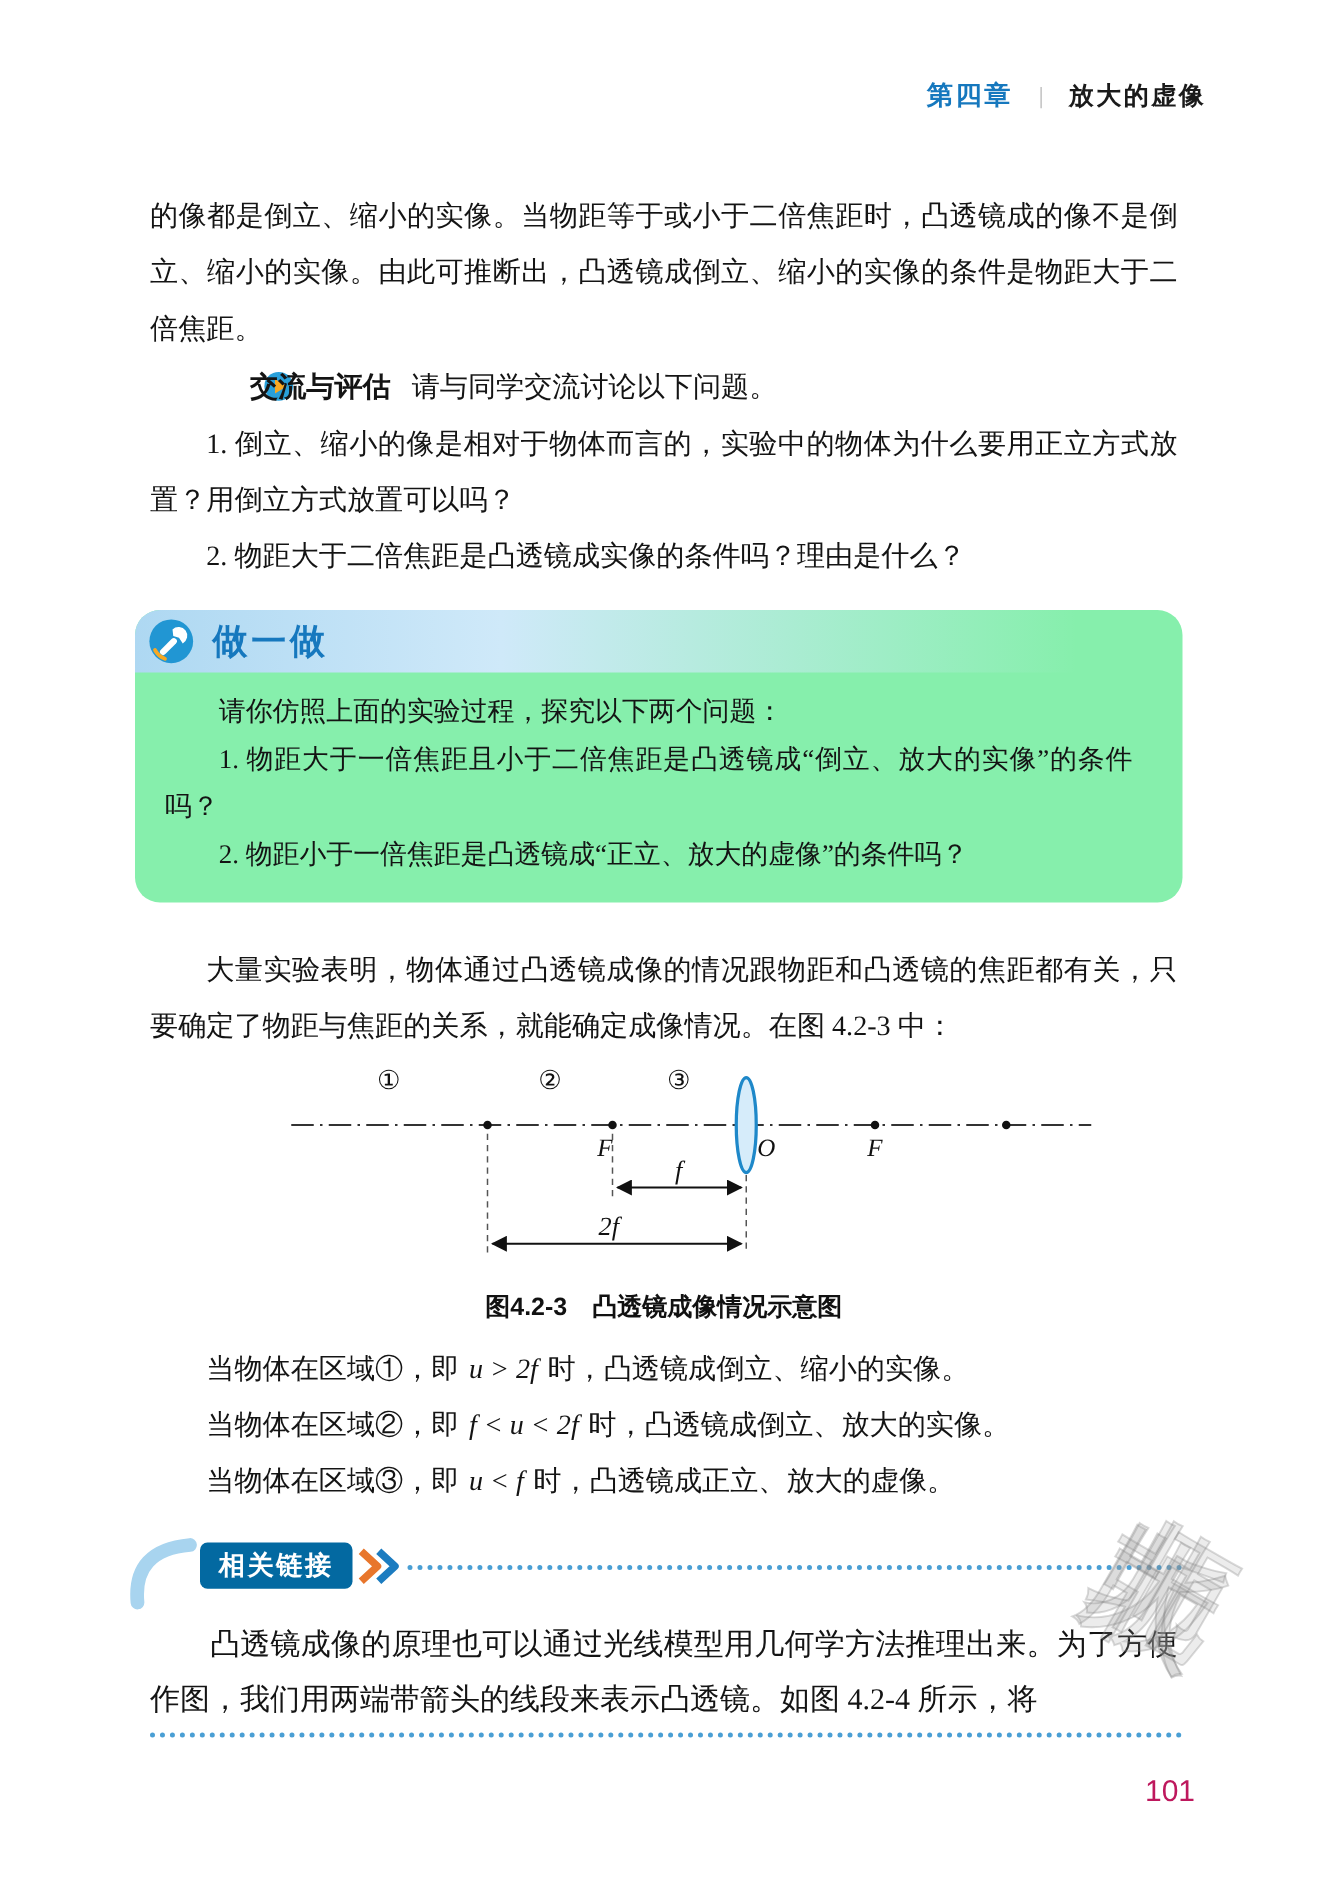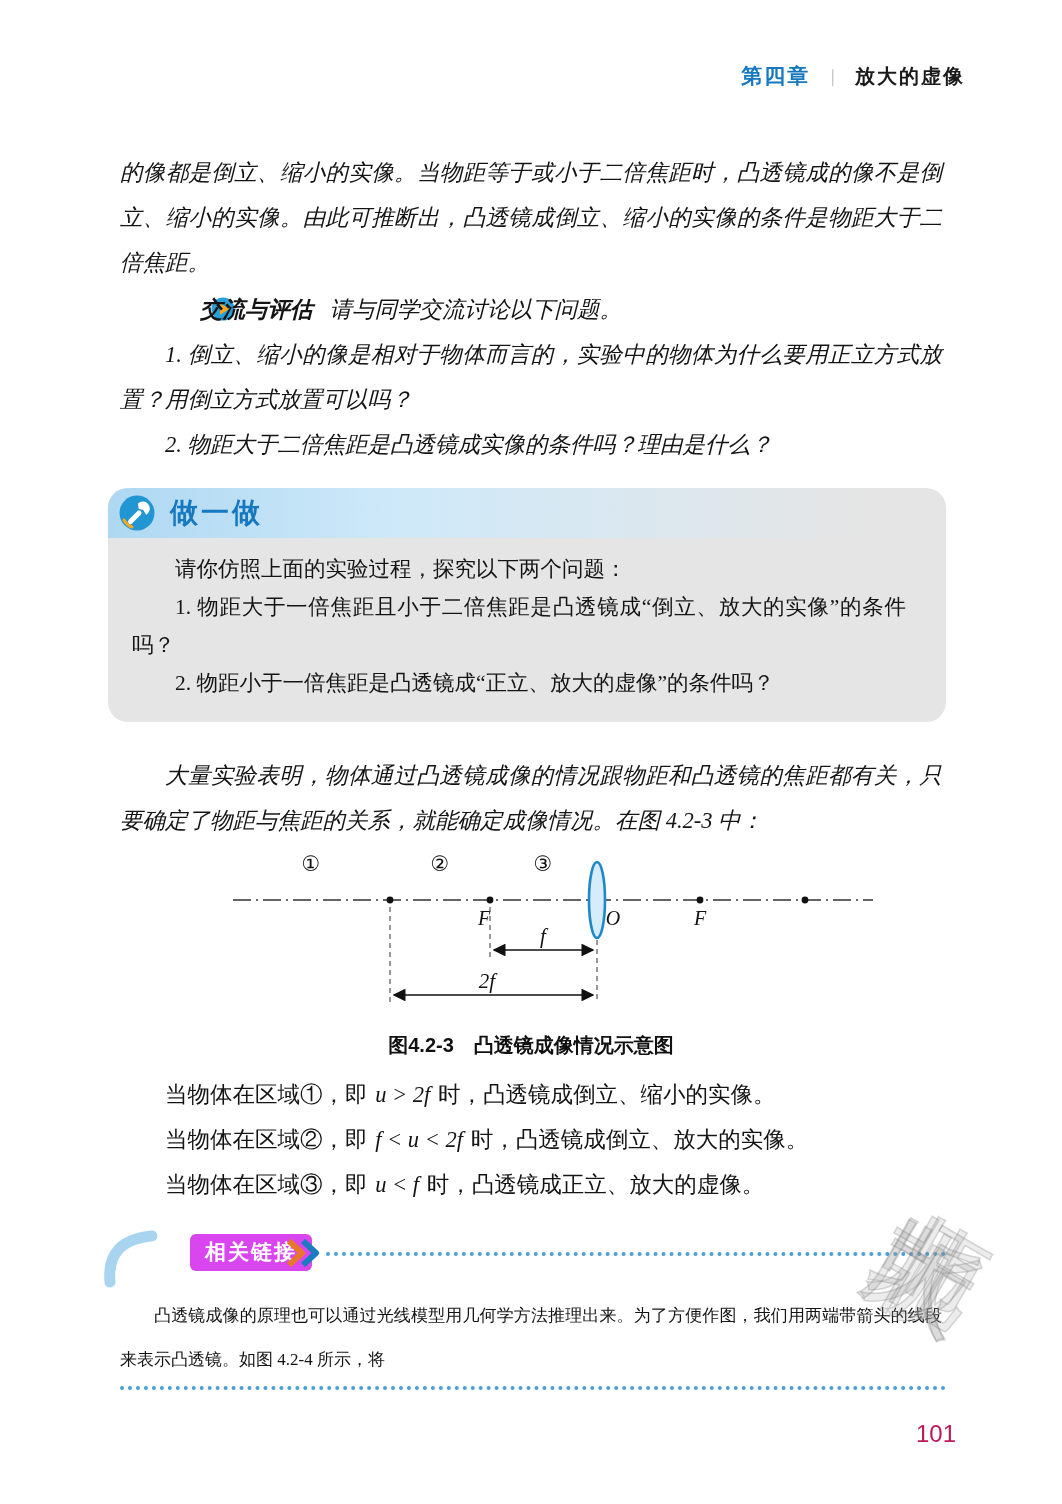--- a/index.html
+++ b/index.html
@@ -16,37 +16,37 @@
     display: flex; justify-content: flex-end; align-items: center; gap: 14px;
     font-family: "Liberation Sans", sans-serif;
   }
   .header .chapter { color: #1678be; font-size: 21px; font-weight: bold; letter-spacing: 2px; }
   .header .sep { color: #b9b9b9; font-size: 17px; }
   .header .htitle { color: #1a1a1a; font-size: 20px; font-weight: bold; letter-spacing: 2px; }
 
   
   .text-block {
     position: absolute; left: 120px; width: 822px;
-    font-size: 22.5px; line-height: 45px; text-align: justify; font-style: italic;
+    font-size: 22.5px; line-height: 45px; text-align: justify;
   }
   .indent { text-indent: 2em; }
   #p1 { top: 150px; }
   #discuss { top: 287px; }
   #q1 { top: 332px; }
   #q2 { top: 422px; }
   #p2 { top: 753px; }
 
   .dicon { display: inline-block; width: 26px; height: 26px; vertical-align: -5px; margin-right: 9px; }
   .dlabel { font-family: "Liberation Sans", sans-serif; font-weight: bold; }
   .dtext { margin-left: 0.75em; }
 
   
   .activity-box {
     position: absolute; left: 108px; top: 488px; width: 838px;
-    background: #e5e5e5; border-radius: 20px;
+    background: #86efac; border-radius: 20px;
   }
   .activity-header { position: relative; height: 50px; display: flex; align-items: center; }
   .activity-band {
     position: absolute; inset: 0;
     background: linear-gradient(90deg, #aed8f2 0%, #cfe9f9 35%, rgba(222,240,251,0) 90%);
     border-radius: 20px 20px 0 0;
   }
   .activity-icon { position: relative; width: 38px; height: 38px; margin-left: 10px; }
   .activity-title {
     position: relative; margin-left: 14px; color: #1678be;
@@ -65,29 +65,29 @@
 
   
   .conclusions { position: absolute; left: 120px; top: 1072px; width: 822px; }
   .conclusions p { font-size: 22.5px; line-height: 45px; text-indent: 2em; text-align: justify; }
   .math { font-family: "Liberation Serif", serif; font-style: italic; padding: 0 2px; }
 
   
   .related { position: absolute; left: 108px; top: 1228px; width: 838px; height: 164px; }
   .ribbon { position: absolute; left: -4px; top: 0; }
   .related-label {
-    position: absolute; left: 52px; top: 6px; background: #d946ef; color: #ffffff;
+    position: absolute; left: 52px; top: 6px; background: #0369a1; color: #ffffff;
     font-family: "Liberation Sans", sans-serif; font-weight: bold; font-size: 21px;
-    letter-spacing: 2px; padding: 4px 15px 5px 15px; border-radius: 6px; margin-left: 30px;
+    letter-spacing: 2px; padding: 4px 15px 5px 15px; border-radius: 6px;
   }
   .chevrons { position: absolute; left: 178px; top: 9px; }
   .leader { position: absolute; left: 218px; right: 0; top: 24px; border-top: 4px dotted #4a9fd4; }
   .related-text {
     position: absolute; left: 12px; top: 66px; width: 822px;
-    font-size: 17px; line-height: 44px; text-indent: 2em; text-align: justify;
+    font-size: 24px; line-height: 44px; text-indent: 2em; text-align: justify;
   }
   .related-bottom { position: absolute; left: 12px; right: 0; top: 158px; border-top: 4px dotted #4a9fd4; }
 
   
   .page-number {
     position: absolute; left: 916px; top: 1420px;
     font-family: "Liberation Sans", sans-serif; font-size: 24px; color: #be185d;
   }
   .watermark {
     position: absolute; left: 940px; top: 1150px; width: 110px;

